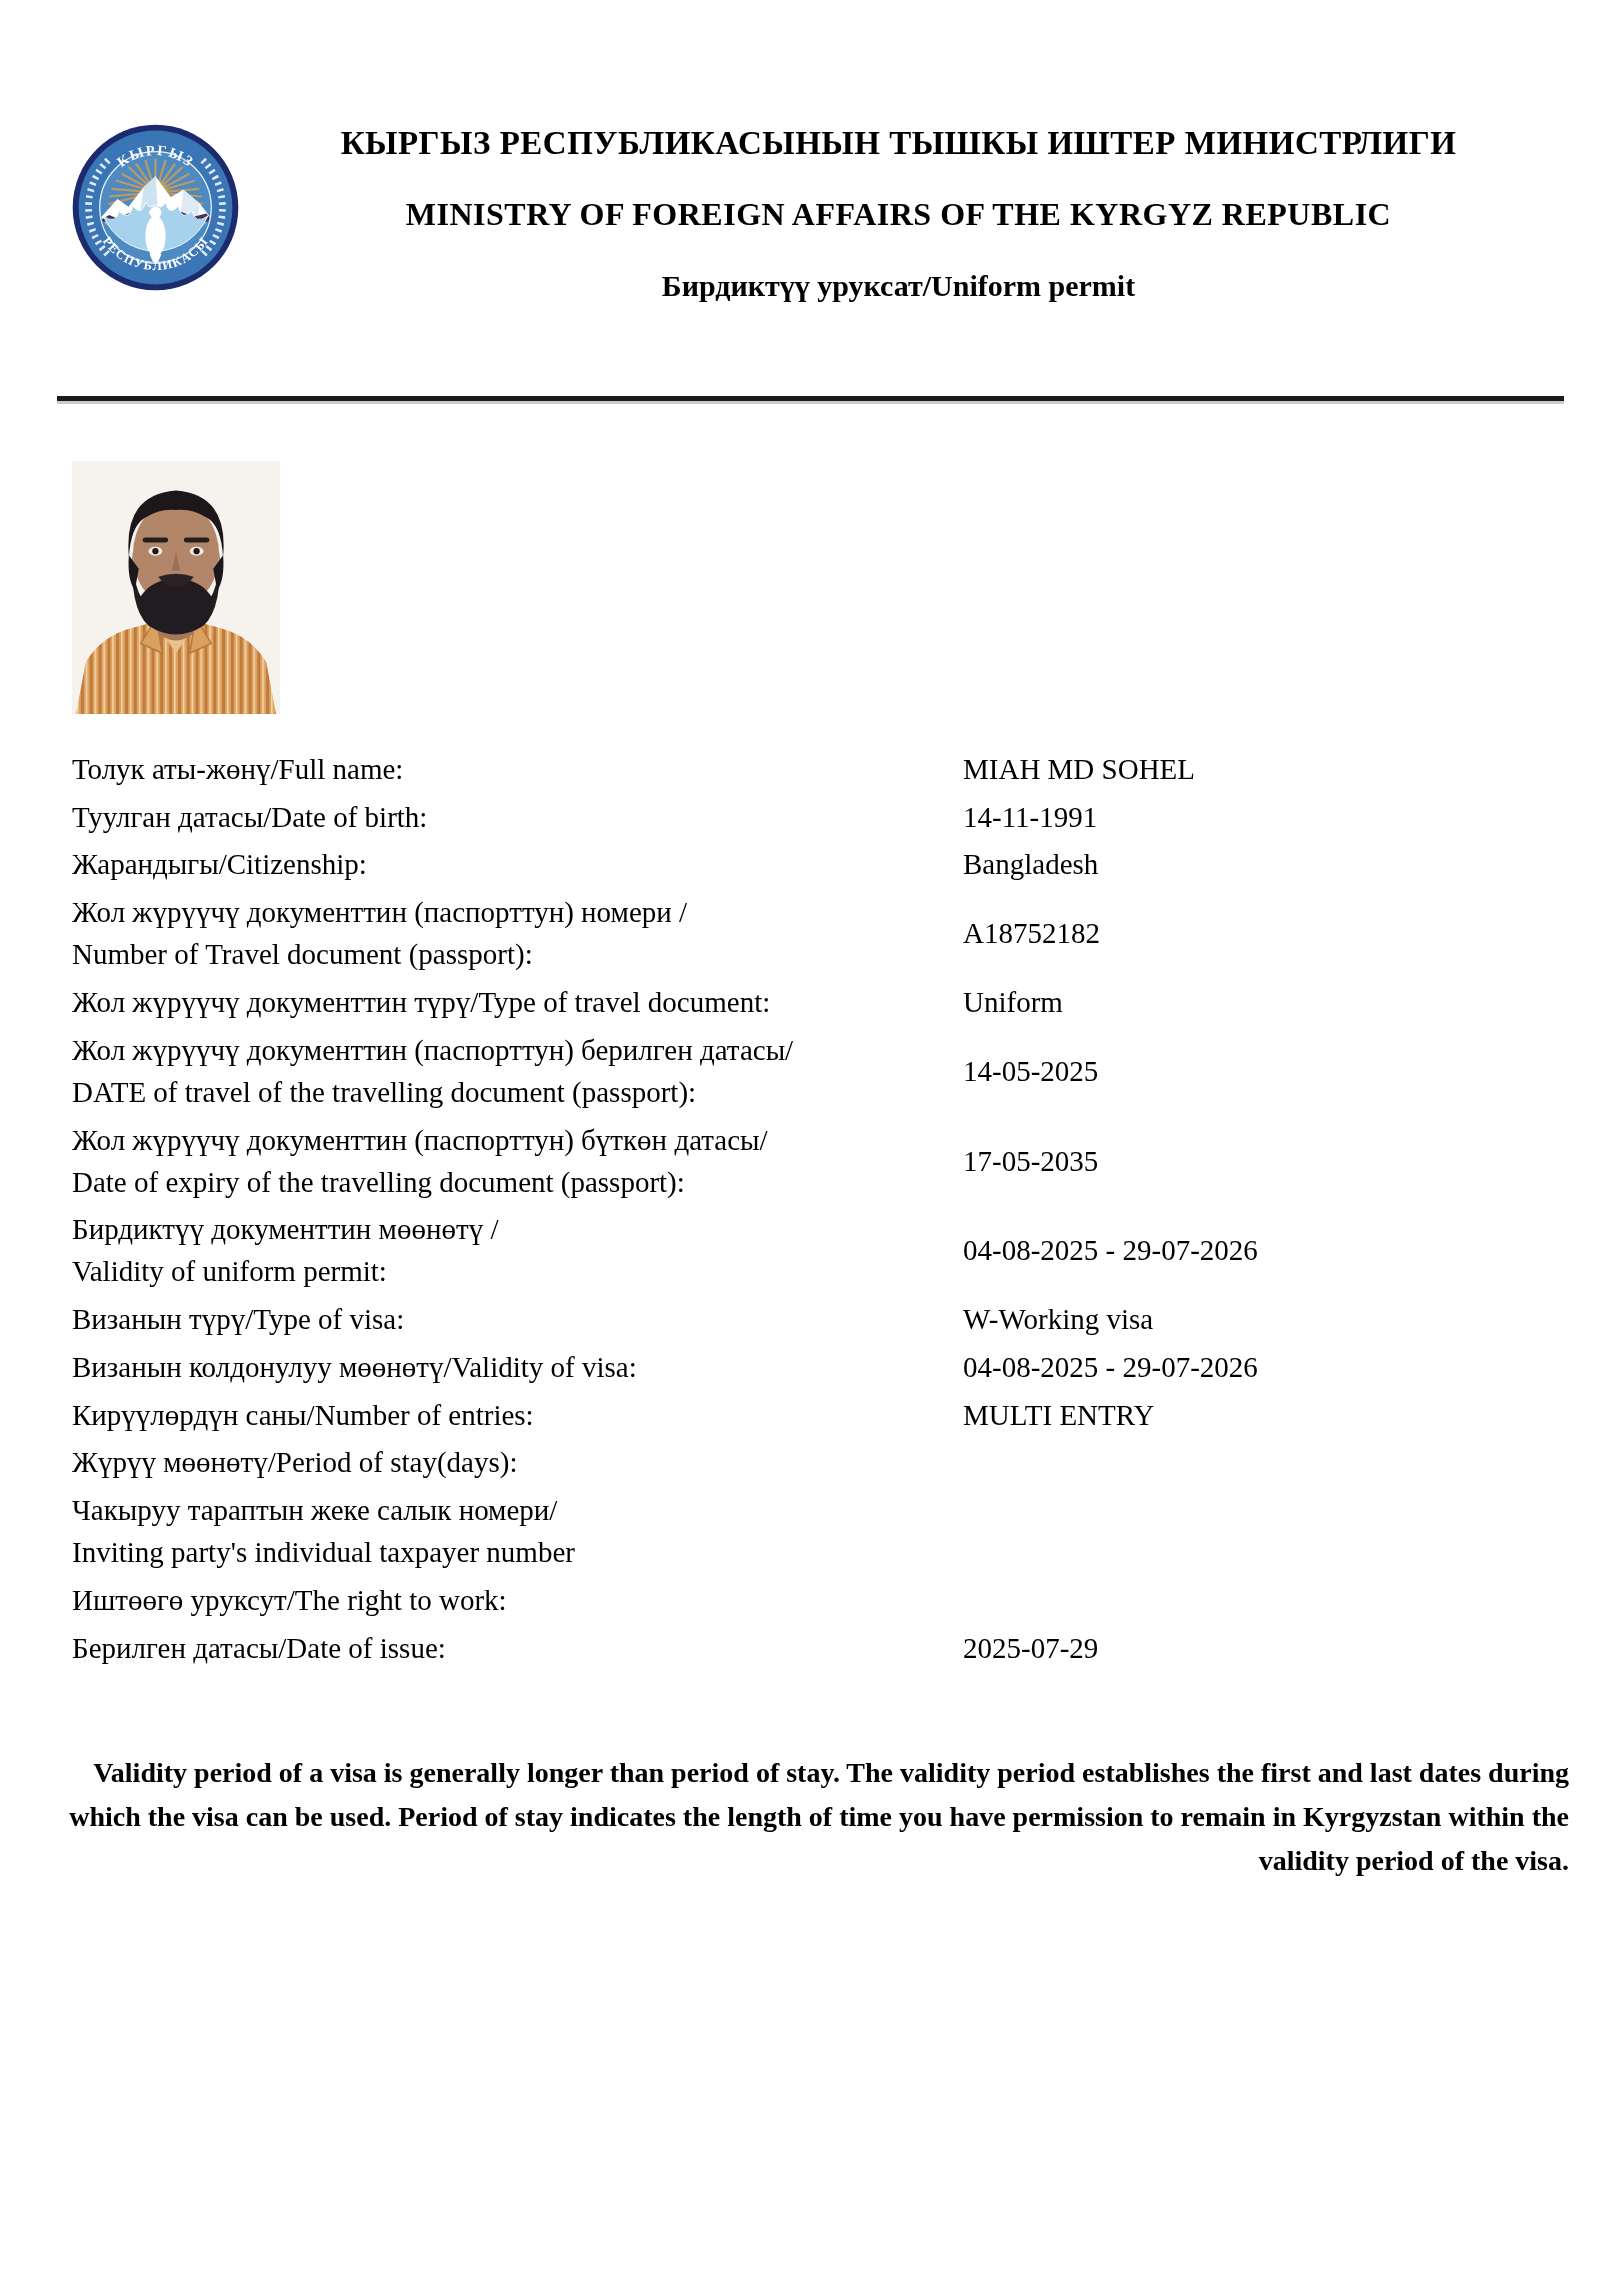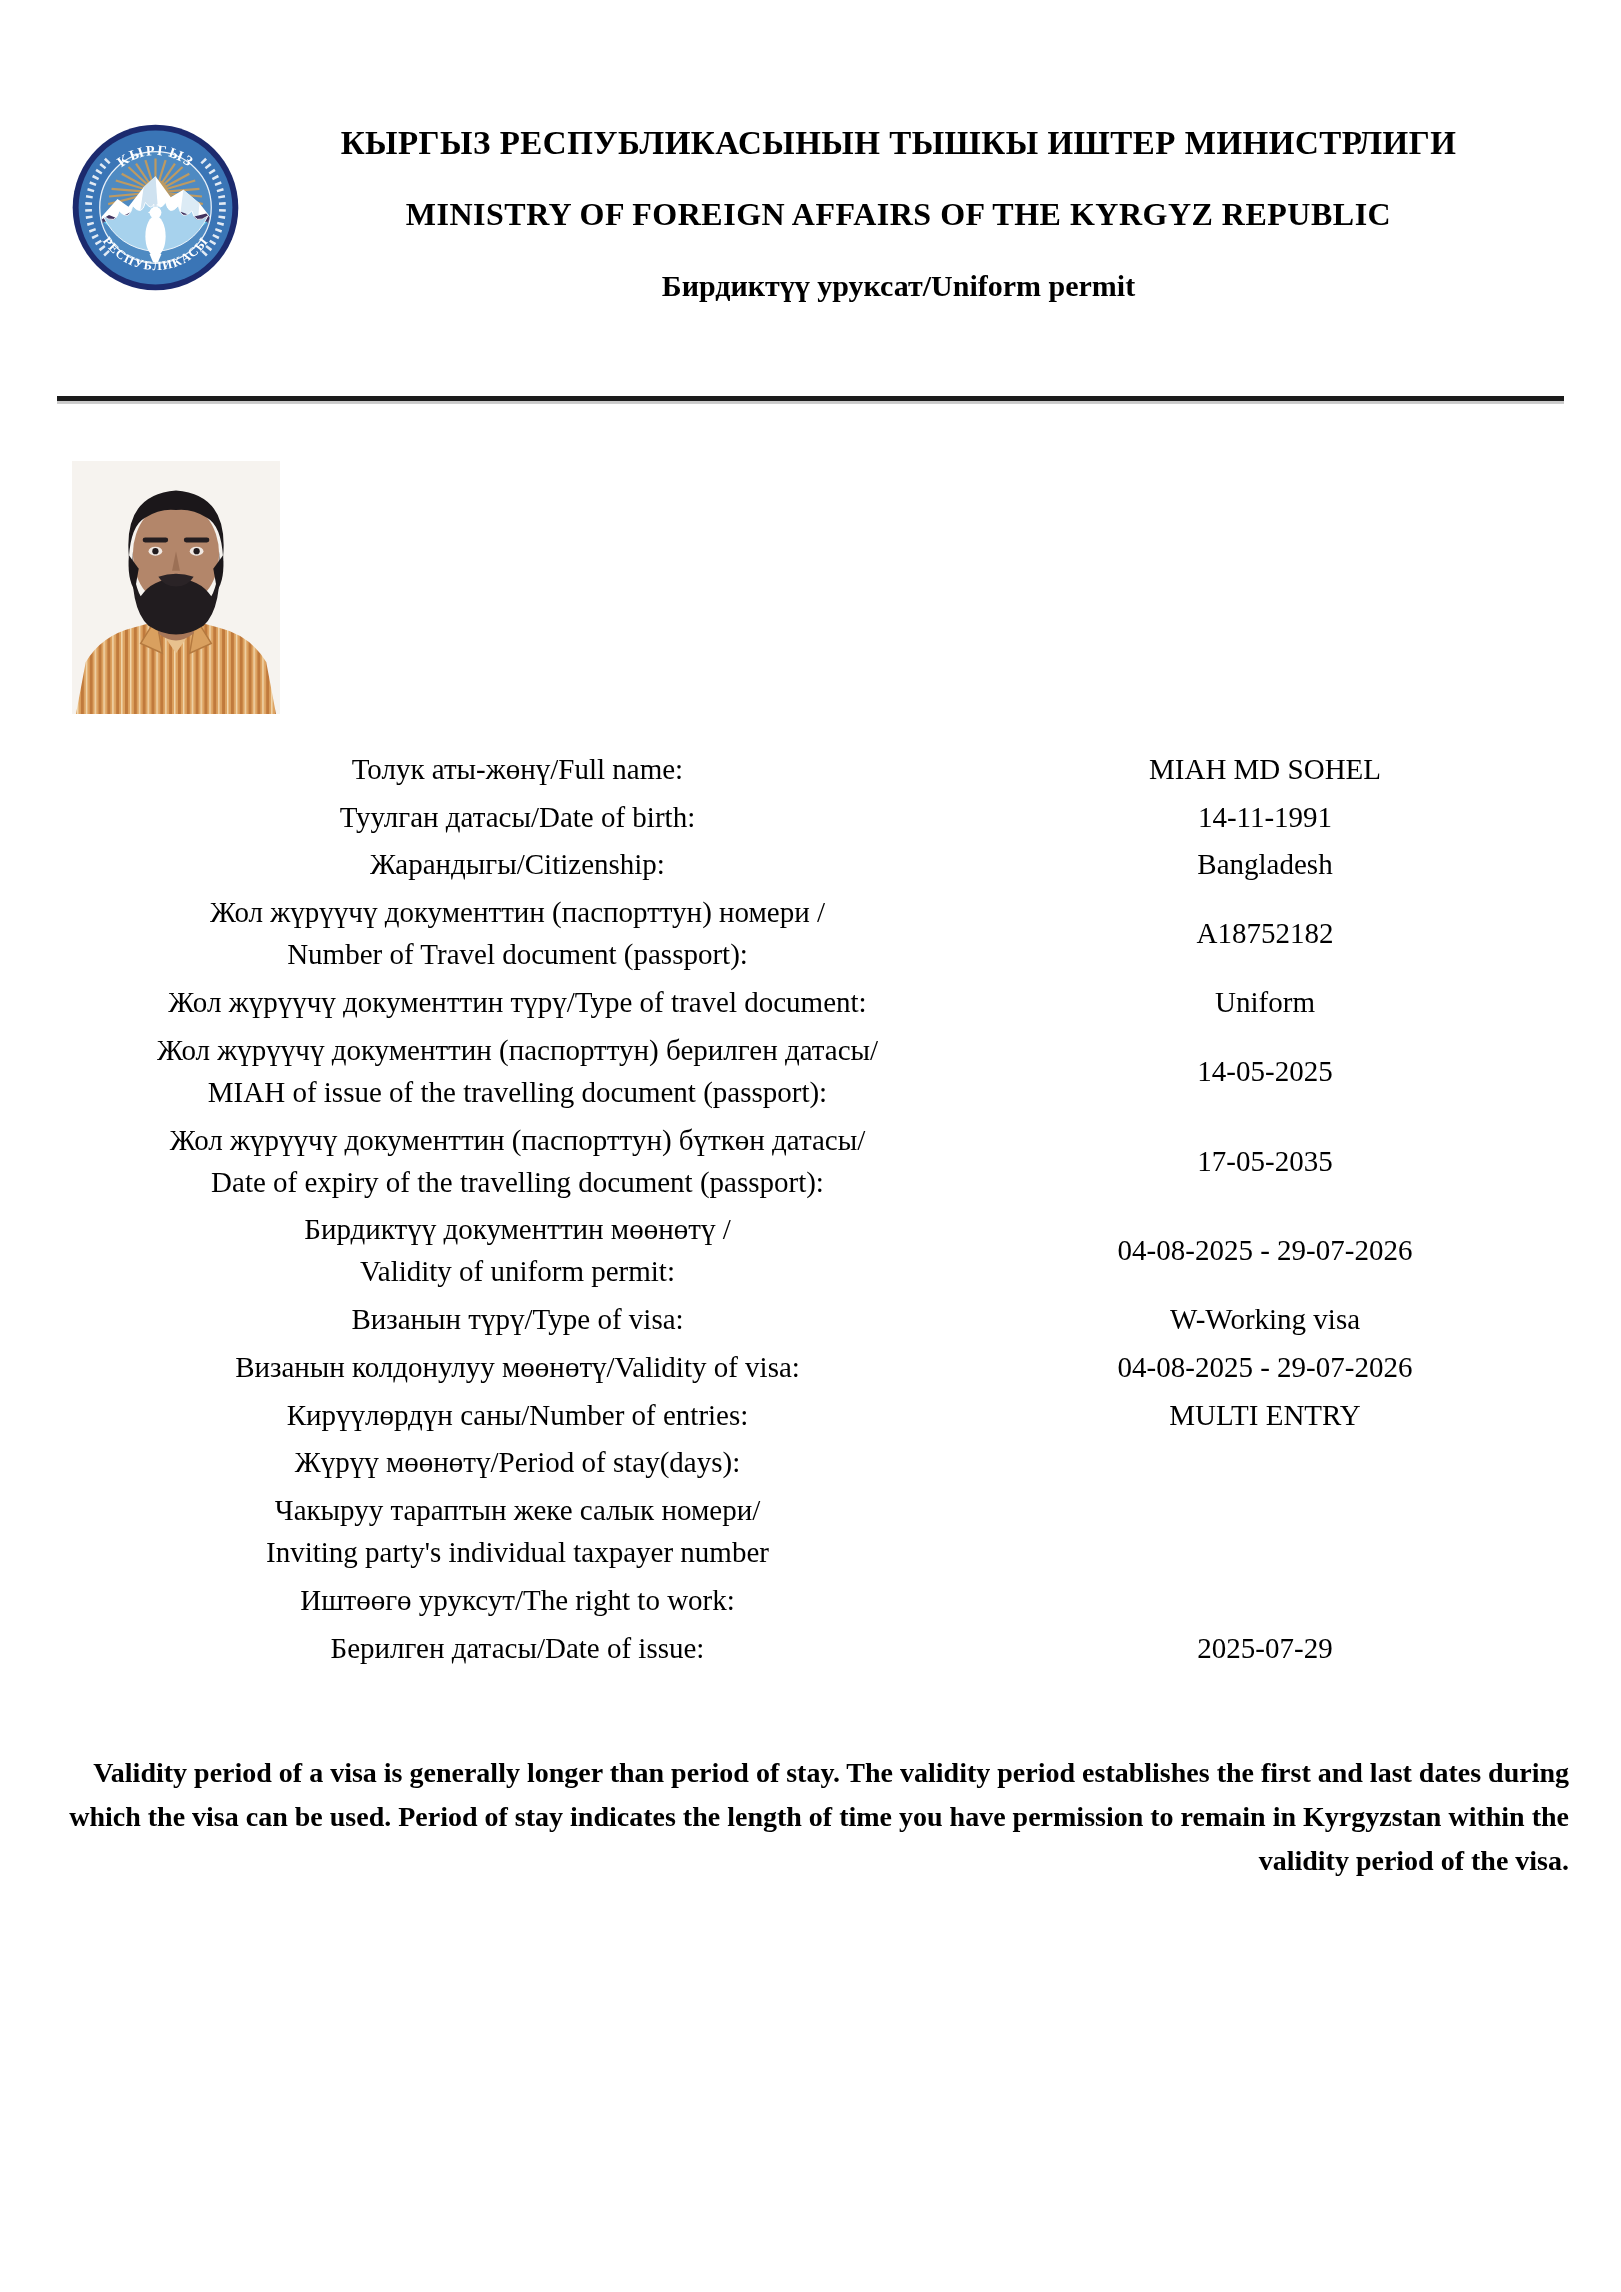--- a/index.html
+++ b/index.html
@@ -12,21 +12,21 @@
   .emblem{position:absolute;left:71px;top:123px;width:169px;height:169px;}
   .header-block{position:absolute;left:176px;right:0;top:125px;text-align:center;}
   .header-line1{font-size:33px;font-weight:bold;letter-spacing:0.5px;margin:0 0 34px 0;}
   .header-line2{font-size:32px;font-weight:bold;letter-spacing:0.5px;margin:0 0 36px 0;}
   .header-line3{font-size:30px;font-weight:bold;margin:0;}
   .rule{position:absolute;left:57px;right:57px;top:396px;height:4.9px;background:#1b1b1b;box-shadow:0 2.9px 0 #c9c9c9;}
   
   .photo{position:absolute;left:72px;top:461px;width:208px;height:253px;}
   
   .fields{position:absolute;left:72px;right:54px;top:745px;}
-  .field-row{display:flex;align-items:center;padding:2.9px 0;text-align:center;}
+  .field-row{display:flex;align-items:center;padding:2.9px 0;}
   .field-label{flex:0 0 891px;font-size:29px;line-height:42px;white-space:pre-line;}
   .field-value{flex:1;font-size:29px;line-height:42px;}
   
   .footer-note{position:absolute;left:44px;right:52px;top:1751px;text-align:right;
     font-size:28px;font-weight:bold;line-height:44px;}
 </style>
 </head>
 <body>
 
 <div class="emblem">
@@ -156,21 +156,21 @@
     <div class="field-label">Жол жүрүүчү документтин (паспорттун) номери /
 Number of Travel document (passport):</div>
     <div class="field-value">A18752182</div>
   </div>
   <div class="field-row">
     <div class="field-label">Жол жүрүүчү документтин түрү/Type of travel document:</div>
     <div class="field-value">Uniform</div>
   </div>
   <div class="field-row">
     <div class="field-label">Жол жүрүүчү документтин (паспорттун) берилген датасы/
-MIAH of issue of the travelling document (passport):</div>
+DATE of travel of the travelling document (passport):</div>
     <div class="field-value">14-05-2025</div>
   </div>
   <div class="field-row">
     <div class="field-label">Жол жүрүүчү документтин (паспорттун) бүткөн датасы/
 Date of expiry of the travelling document (passport):</div>
     <div class="field-value">17-05-2035</div>
   </div>
   <div class="field-row">
     <div class="field-label">Бирдиктүү документтин мөөнөтү /
 Validity of uniform permit:</div>

